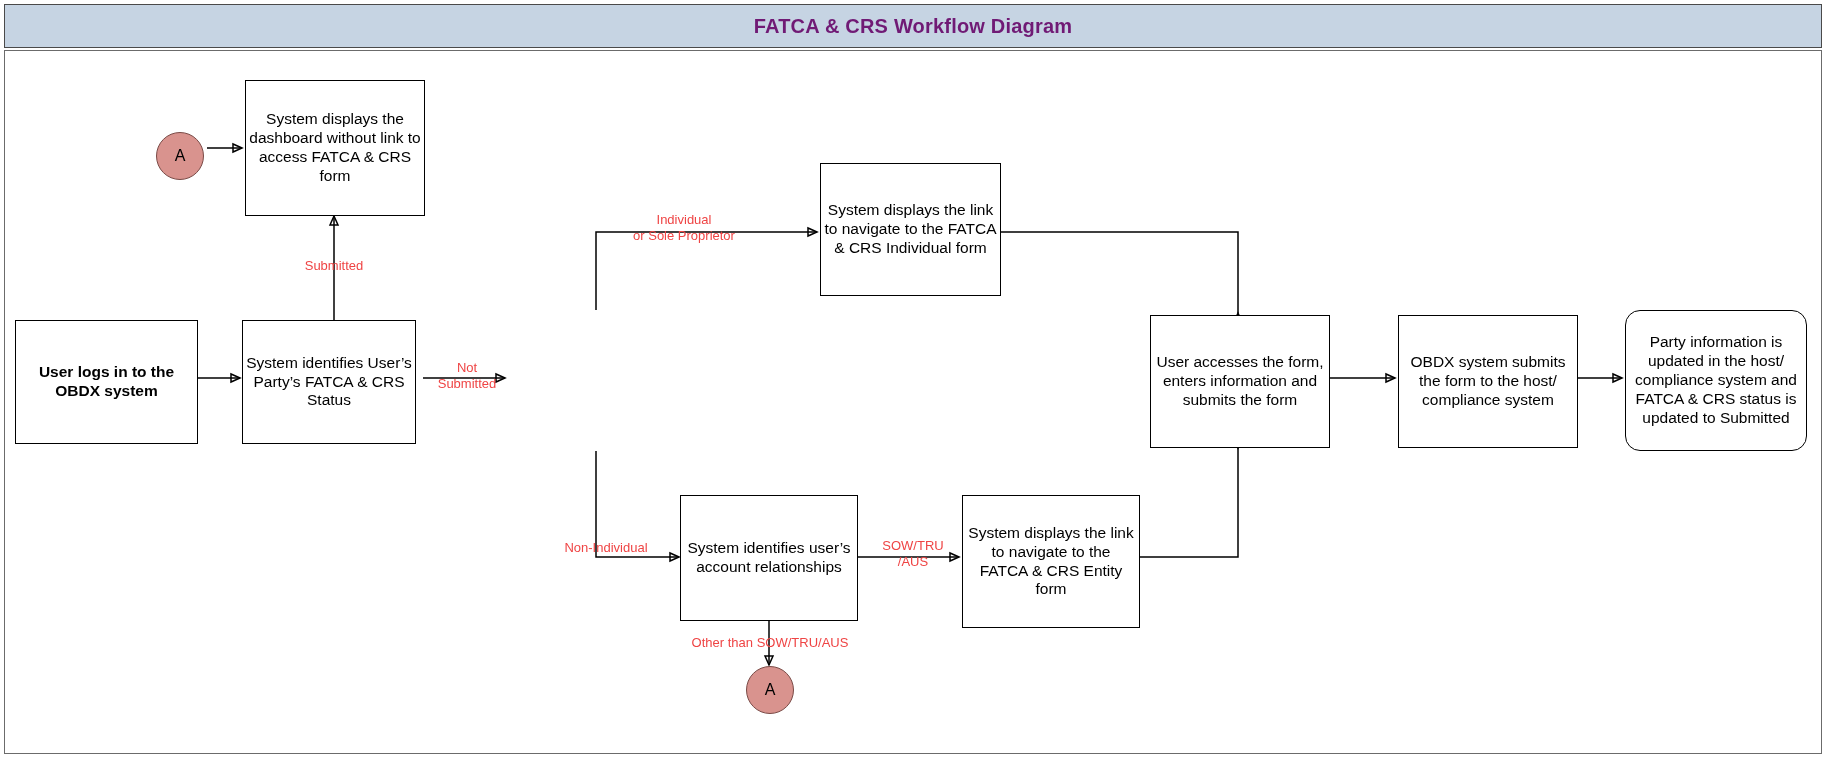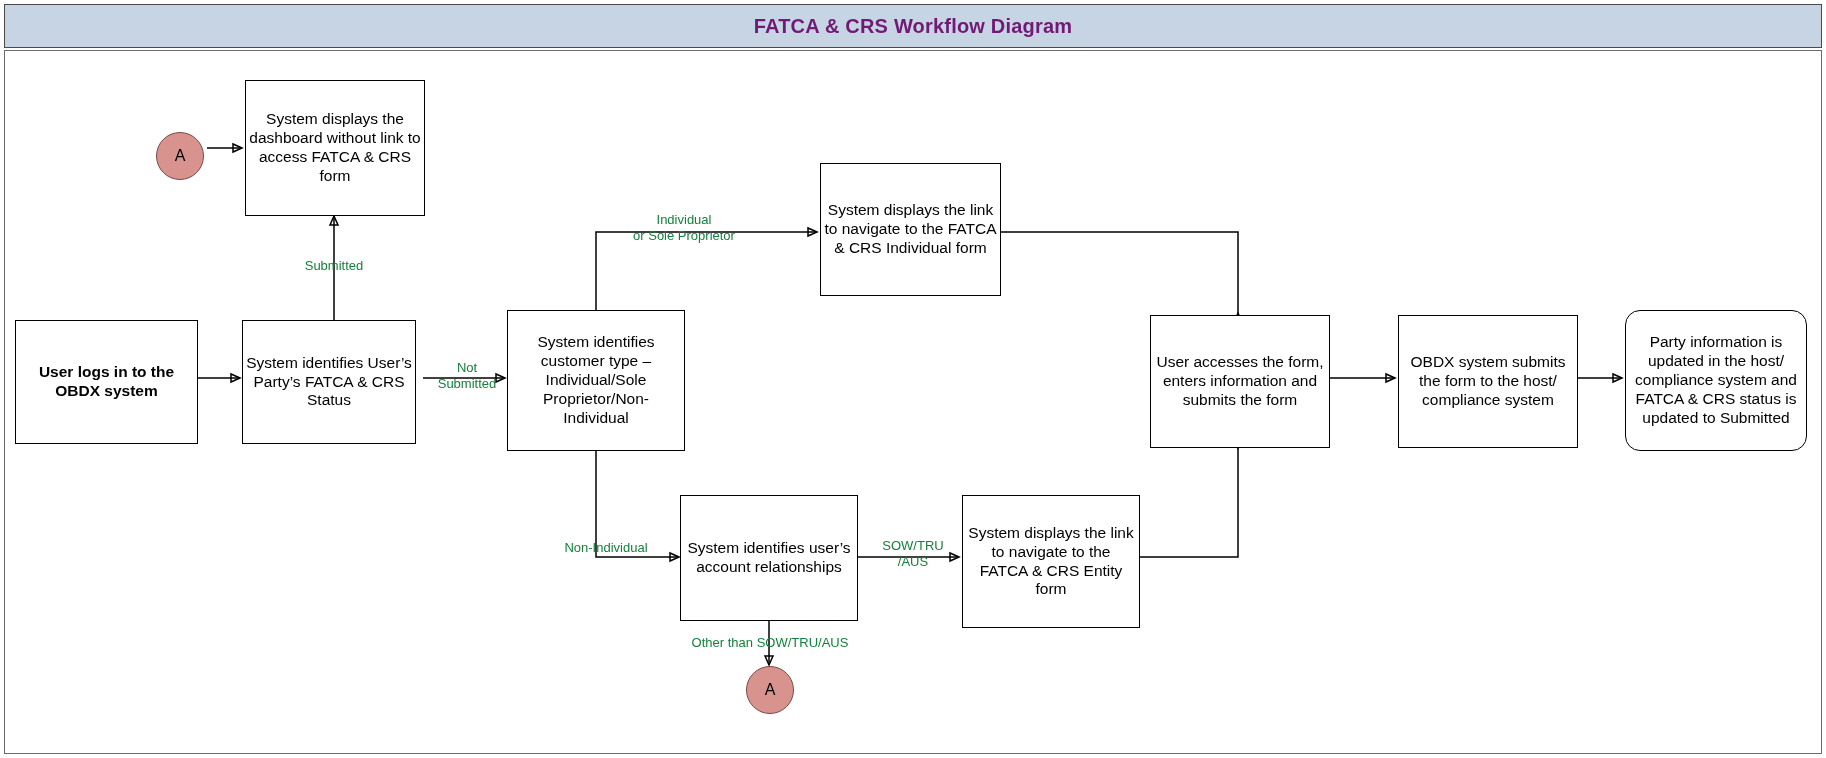--- a/index.html
+++ b/index.html
@@ -25,21 +25,21 @@
     font-size:15.5px;line-height:1.22;color:#000;padding:2px 3px;
   }
 
   .connector-circle{
     position:absolute;border-radius:50%;background:#d9938e;border:1.2px solid #7a4a46;
     display:flex;align-items:center;justify-content:center;
     font-size:16px;color:#000;box-sizing:border-box;
   }
 
   .edge-label{
-    position:absolute;font-size:13px;color:#15803d;line-height:1.2;
+    position:absolute;font-size:13px;color:#ef4444;line-height:1.2;
     text-align:center;white-space:pre-line;background:transparent;
   }
 
   svg.wires{position:absolute;left:0;top:0;width:1826px;height:758px;pointer-events:none;}
   svg.wires path,svg.wires line{stroke:#000;stroke-width:1.5px;fill:none;}
 </style>
 </head>
 <body>
 
 <div id="canvas">
@@ -102,23 +102,20 @@
   </div>
 
   <div class="node" style="left:15px;top:320px;width:183px;height:124px;font-weight:bold;">
     <span>User logs in to the OBDX system</span>
   </div>
 
   <div class="node" style="left:242px;top:320px;width:174px;height:124px;">
     <span>System identifies User’s Party’s FATCA &amp; CRS Status</span>
   </div>
 
-  <div class="node" style="left:507px;top:310px;width:178px;height:141px;">
-    <span>System identifies customer type – Individual/Sole Proprietor/Non-Individual</span>
-  </div>
 
   <div class="node" style="left:820px;top:163px;width:181px;height:133px;">
     <span>System displays the link to navigate to the FATCA &amp; CRS Individual form</span>
   </div>
 
   <div class="node" style="left:680px;top:495px;width:178px;height:126px;">
     <span>System identifies user’s account relationships</span>
   </div>
 
   <div class="node" style="left:962px;top:495px;width:178px;height:133px;">

